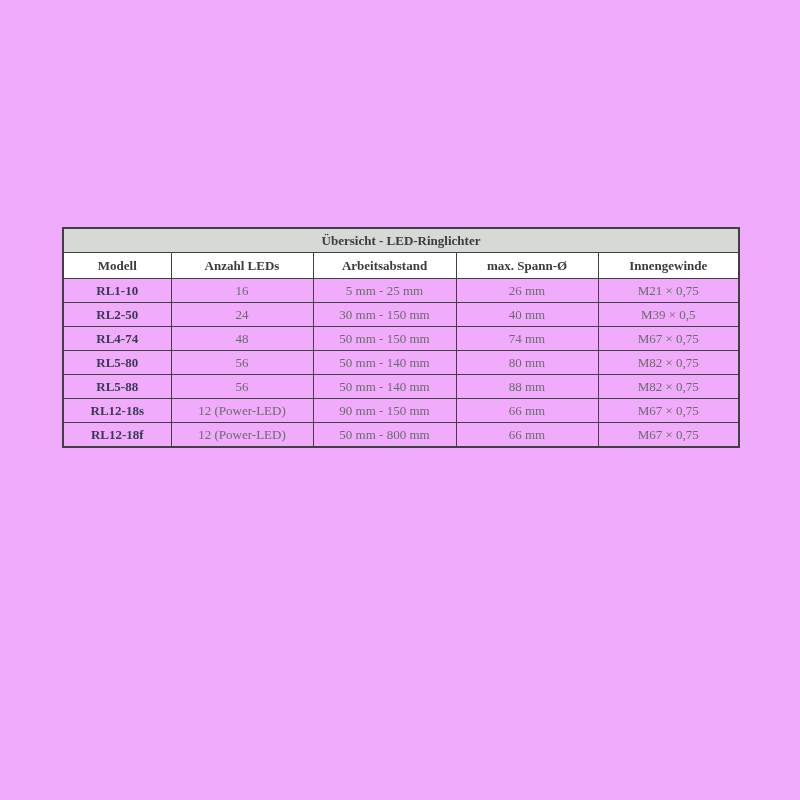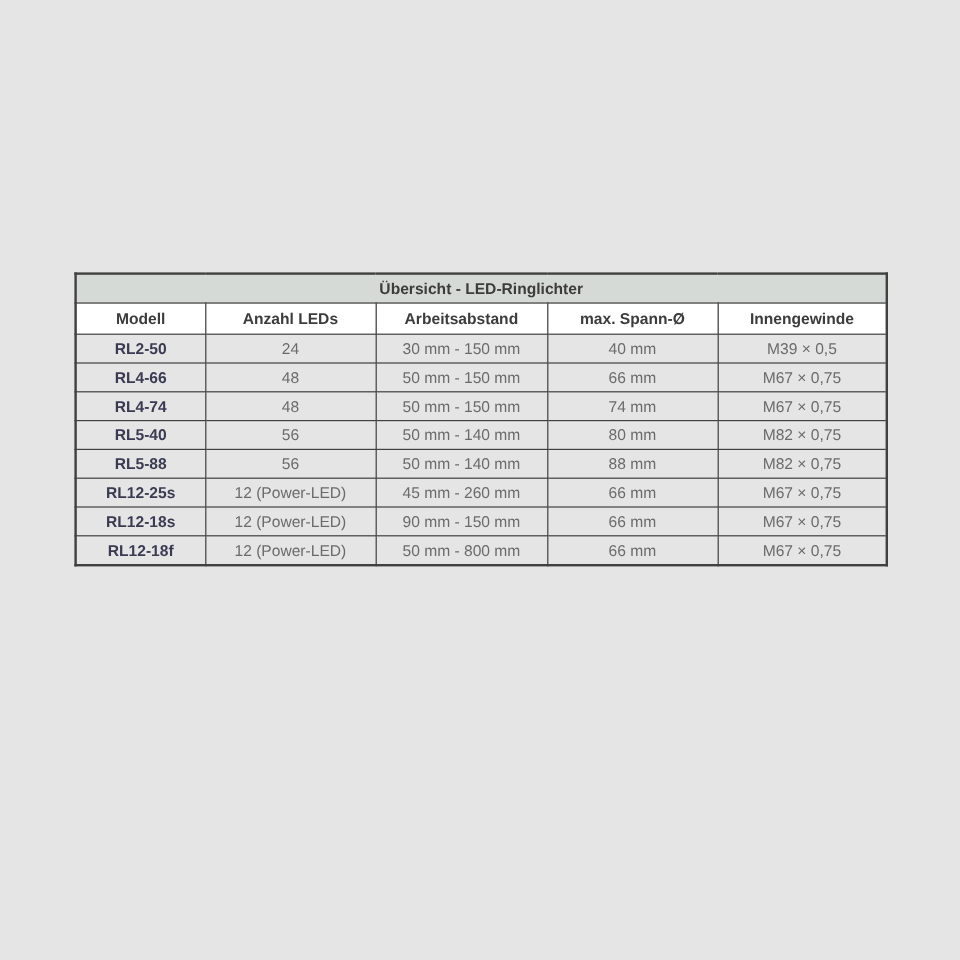--- a/index.html
+++ b/index.html
@@ -7,22 +7,23 @@
     padding: 0;
     background: #ffffff;
     width: 800px;
     height: 800px;
     font-family: "Liberation Sans", sans-serif;
   }
   .page {
     position: relative;
     width: 800px;
     height: 800px;
-    background: #e5e5e5;
+    background: #f0abfc;
     overflow: hidden;
+    font-family: Liberation Serif, serif;
   }
   .spec-table-wrap {
     position: absolute;
     left: 62px;
     top: 227px;
     width: 676px;
   }
   table.spec-table {
     border-collapse: collapse;
     width: 676px;
@@ -86,60 +87,53 @@
         <tr class="head-row">
           <td>Modell</td>
           <td>Anzahl LEDs</td>
           <td>Arbeitsabstand</td>
           <td>max. Spann-Ø</td>
           <td>Innengewinde</td>
         </tr>
       </thead>
       <tbody>
           <tr>
+            <td class="model-cell">RL1-10</td>
+            <td>16</td>
+            <td>5 mm - 25 mm</td>
+            <td>26 mm</td>
+            <td>M21 × 0,75</td>
+          </tr>
+          <tr>
             <td class="model-cell">RL2-50</td>
             <td>24</td>
             <td>30 mm - 150 mm</td>
             <td>40 mm</td>
             <td>M39 × 0,5</td>
-          </tr>
-          <tr>
-            <td class="model-cell">RL4-66</td>
-            <td>48</td>
-            <td>50 mm - 150 mm</td>
-            <td>66 mm</td>
-            <td>M67 × 0,75</td>
           </tr>
           <tr>
             <td class="model-cell">RL4-74</td>
             <td>48</td>
             <td>50 mm - 150 mm</td>
             <td>74 mm</td>
             <td>M67 × 0,75</td>
           </tr>
           <tr>
-            <td class="model-cell">RL5-40</td>
+            <td class="model-cell">RL5-80</td>
             <td>56</td>
             <td>50 mm - 140 mm</td>
             <td>80 mm</td>
             <td>M82 × 0,75</td>
           </tr>
           <tr>
             <td class="model-cell">RL5-88</td>
             <td>56</td>
             <td>50 mm - 140 mm</td>
             <td>88 mm</td>
             <td>M82 × 0,75</td>
-          </tr>
-          <tr>
-            <td class="model-cell">RL12-25s</td>
-            <td>12 (Power-LED)</td>
-            <td>45 mm - 260 mm</td>
-            <td>66 mm</td>
-            <td>M67 × 0,75</td>
           </tr>
           <tr>
             <td class="model-cell">RL12-18s</td>
             <td>12 (Power-LED)</td>
             <td>90 mm - 150 mm</td>
             <td>66 mm</td>
             <td>M67 × 0,75</td>
           </tr>
           <tr>
             <td class="model-cell">RL12-18f</td>

